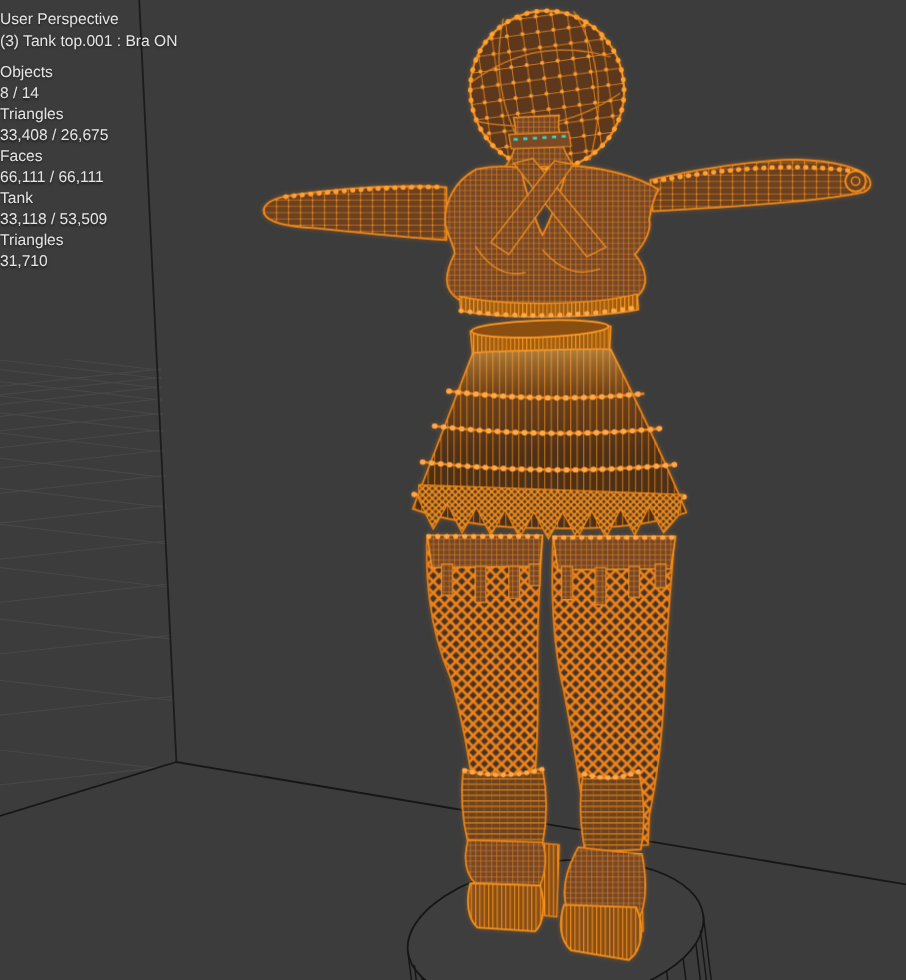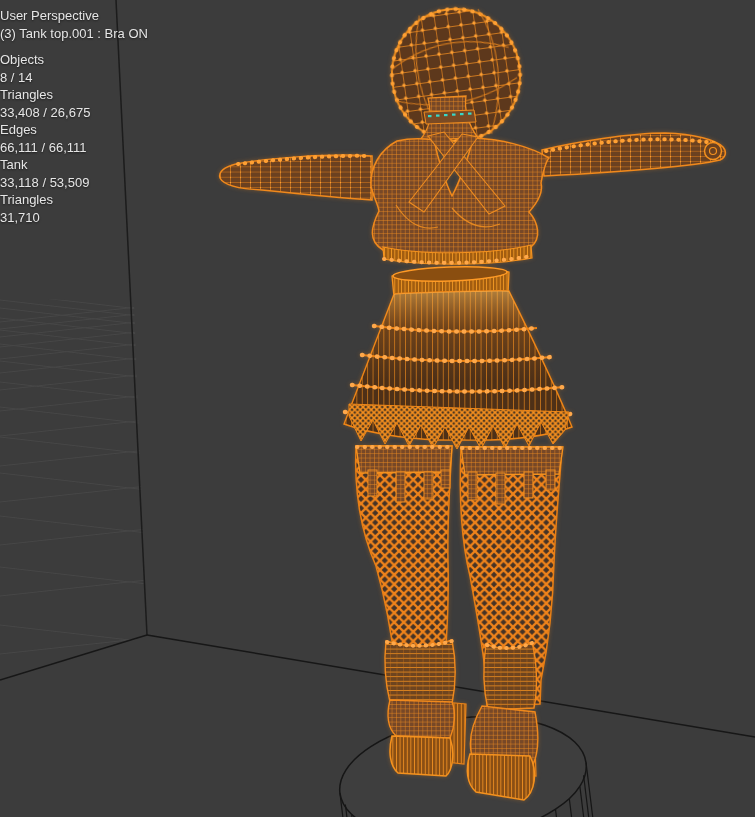--- a/index.html
+++ b/index.html
@@ -222,21 +222,21 @@
     <div class="stats">
       <div class="row">
         <span class="lbl">Objects</span>
         <span class="val">8 / 14</span>
       </div>
       <div class="row">
         <span class="lbl">Triangles</span>
         <span class="val">33,408 / 26,675</span>
       </div>
       <div class="row">
-        <span class="lbl">Edges</span>
+        <span class="lbl">Faces</span>
         <span class="val">66,111 / 66,111</span>
       </div>
       <div class="row">
         <span class="lbl">Tank</span>
         <span class="val">33,118 / 53,509</span>
       </div>
       <div class="row">
         <span class="lbl">Triangles</span>
         <span class="val">31,710</span>
       </div>

